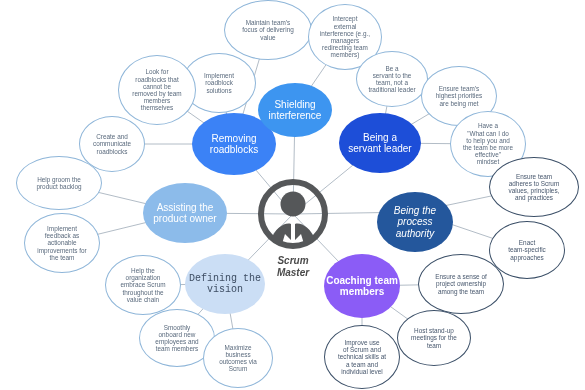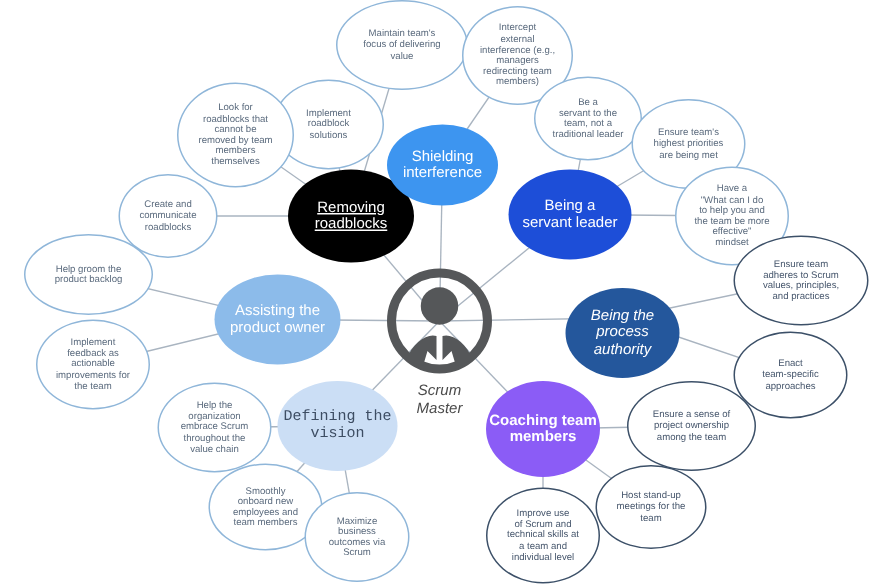--- a/index.html
+++ b/index.html
@@ -54,21 +54,21 @@
   .leaf.dark { border-color: #3c5068; color: #46566c; }
   #center-icon {
     position: absolute;
     z-index: 5;
   }
   #center-title {
     position: absolute;
     z-index: 6;
     text-align: center;
     font-style: italic;
-    font-weight: normal;
+    font-weight: bold;
     font-size: 10px;
     color: #4a4a4a;
     line-height: 1.22;
     white-space: pre-line;
   }
 </style>
 </head>
 <body>
 
 <div id="canvas">
@@ -202,21 +202,21 @@
         <span class="node-label">Help groom the
 product backlog</span>
       </div>
       <div class="node leaf" style="left: 24px; top: 213px; width: 76px; height: 60px;">
         <span class="node-label">Implement
 feedback as
 actionable
 improvements for
 the team</span>
       </div>
-      <div class="node branch" style="left: 192px; top: 113px; width: 84px; height: 62px; background: #000000; color: rgb(255, 255, 255); text-decoration: underline;">
+      <div class="node branch" style="left: 192px; top: 113px; width: 84px; height: 62px; background: #3b82f6; color: rgb(255, 255, 255);">
         <span class="node-label">Removing
 roadblocks</span>
       </div>
       <div class="node branch" style="left: 258px; top: 83px; width: 74px; height: 54px; background: rgb(61, 149, 240); color: rgb(255, 255, 255);">
         <span class="node-label">Shielding
 interference</span>
       </div>
       <div class="node branch" style="left: 339px; top: 113px; width: 82px; height: 60px; background: #1d4ed8; color: rgb(255, 255, 255);">
         <span class="node-label">Being a
 servant leader</span>

